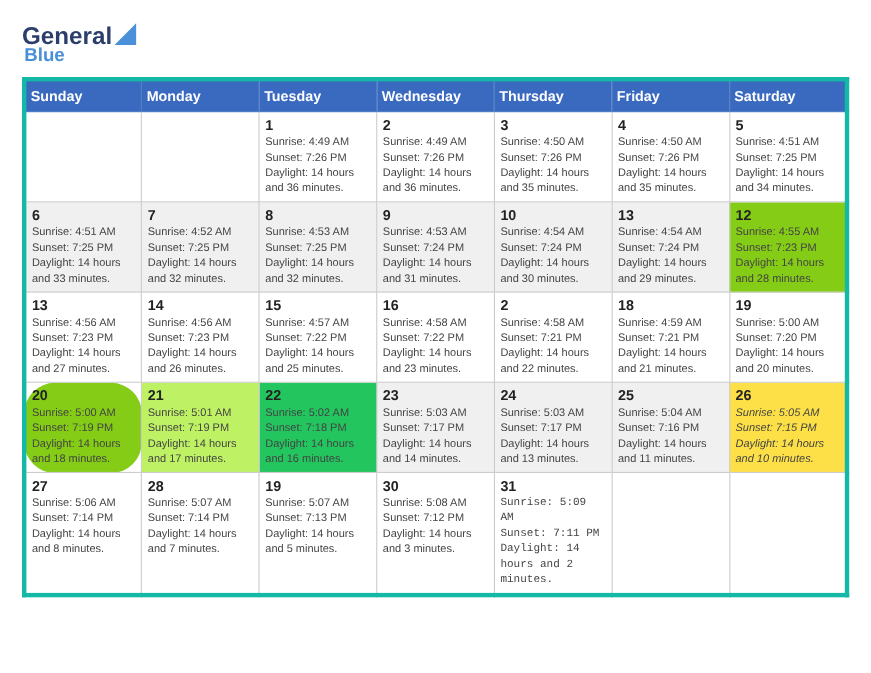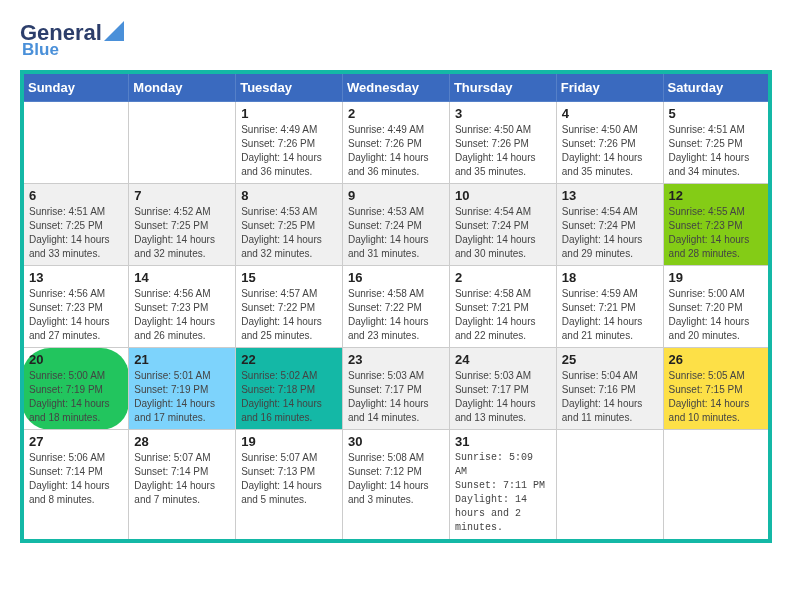--- a/index.html
+++ b/index.html
@@ -226,33 +226,33 @@
 Daylight: 14 hours and 21 minutes.</div>
         </td>
         <td>
           <span class="day-number">19</span>
           <div class="day-info" style="white-space: pre-line;">Sunrise: 5:00 AM
 Sunset: 7:20 PM
 Daylight: 14 hours and 20 minutes.</div>
         </td>
       </tr>
       <tr>
-        <td style="background-color: #22c55e; border-radius: 28px;">
+        <td style="background-color: #84cc16; border-radius: 28px;">
           <span class="day-number">20</span>
           <div class="day-info" style="white-space: pre-line;">Sunrise: 5:00 AM
 Sunset: 7:19 PM
 Daylight: 14 hours and 18 minutes.</div>
         </td>
-        <td style="background-color: #7dd3fc;">
+        <td style="background-color: #bef264;">
           <span class="day-number">21</span>
           <div class="day-info" style="white-space: pre-line;">Sunrise: 5:01 AM
 Sunset: 7:19 PM
 Daylight: 14 hours and 17 minutes.</div>
         </td>
-        <td style="background-color: #14b8a6;">
+        <td style="background-color: #22c55e;">
           <span class="day-number">22</span>
           <div class="day-info" style="white-space: pre-line;">Sunrise: 5:02 AM
 Sunset: 7:18 PM
 Daylight: 14 hours and 16 minutes.</div>
         </td>
         <td style="background-color: rgb(240, 240, 240);">
           <span class="day-number">23</span>
           <div class="day-info" style="white-space: pre-line;">Sunrise: 5:03 AM
 Sunset: 7:17 PM
 Daylight: 14 hours and 14 minutes.</div>
@@ -264,21 +264,21 @@
 Daylight: 14 hours and 13 minutes.</div>
         </td>
         <td style="background-color: rgb(240, 240, 240);">
           <span class="day-number">25</span>
           <div class="day-info" style="white-space: pre-line;">Sunrise: 5:04 AM
 Sunset: 7:16 PM
 Daylight: 14 hours and 11 minutes.</div>
         </td>
         <td style="background-color: #fde047;">
           <span class="day-number">26</span>
-          <div class="day-info" style="white-space: pre-line;">Sunrise: 5:05 AM
+          <div class="day-info" style="white-space: pre-line; font-style: italic;">Sunrise: 5:05 AM
 Sunset: 7:15 PM
 Daylight: 14 hours and 10 minutes.</div>
         </td>
       </tr>
       <tr>
         <td>
           <span class="day-number">27</span>
           <div class="day-info" style="white-space: pre-line;">Sunrise: 5:06 AM
 Sunset: 7:14 PM
 Daylight: 14 hours and 8 minutes.</div>

